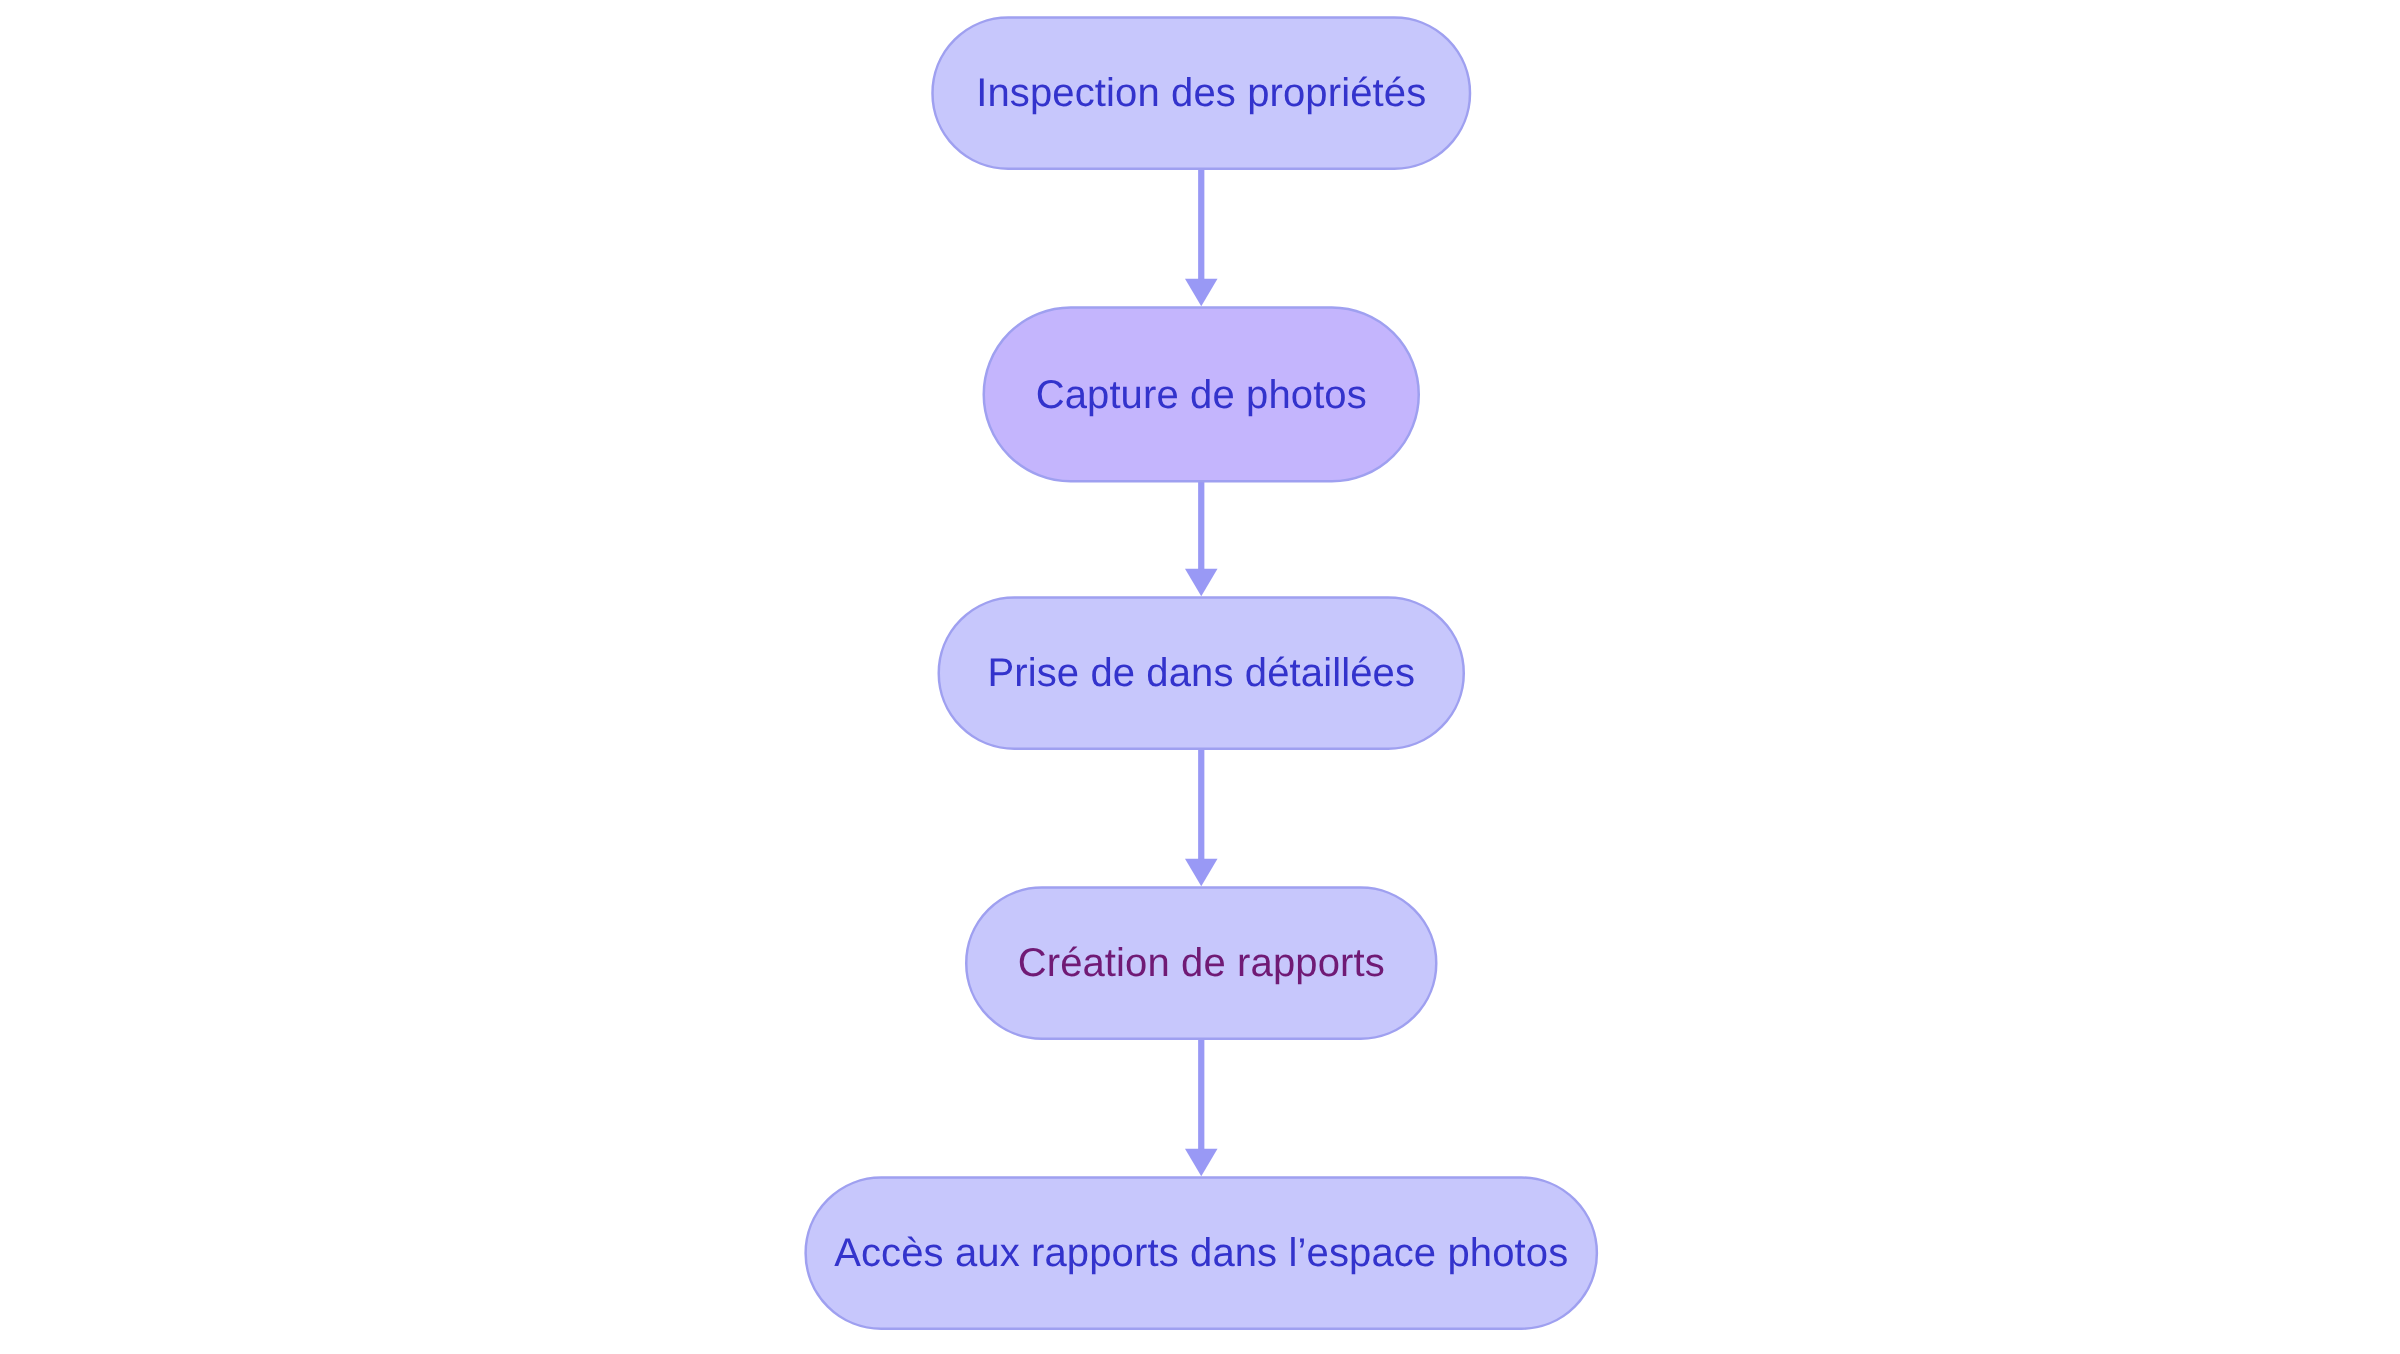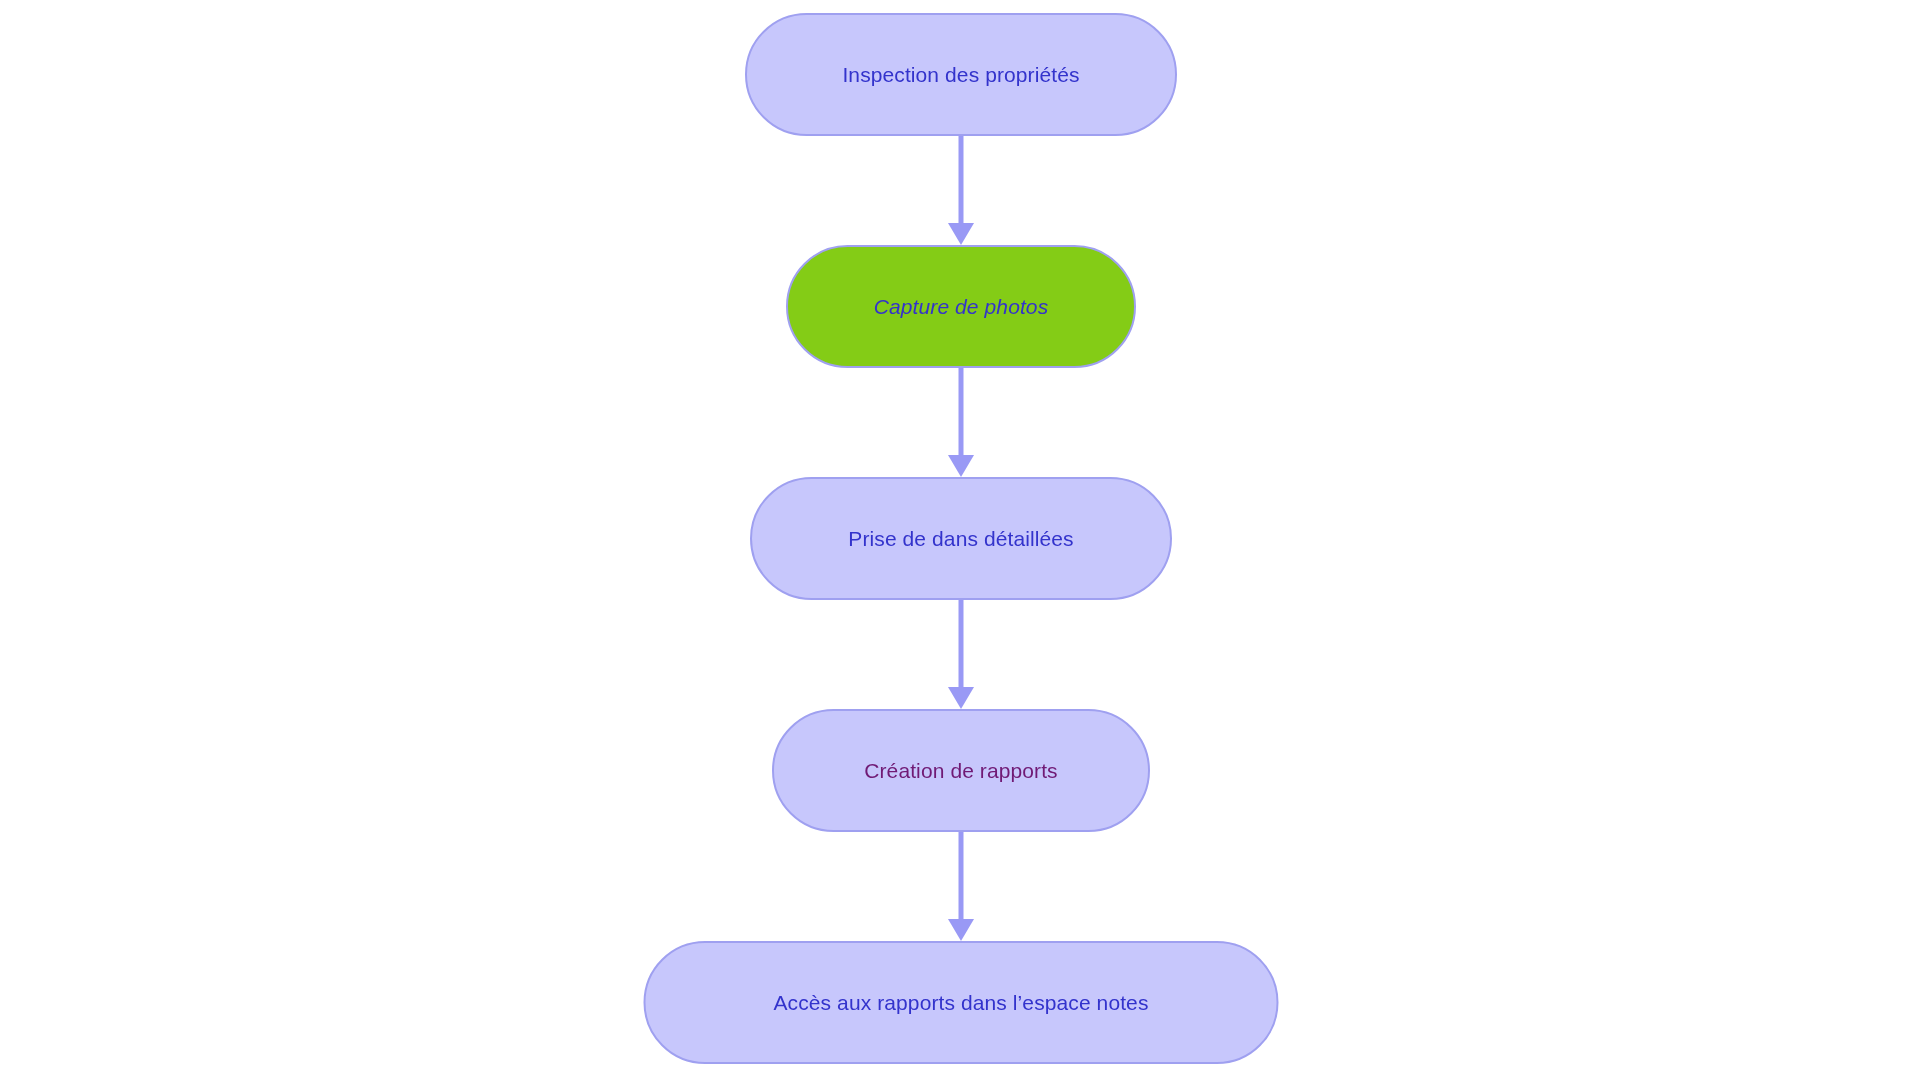--- a/index.html
+++ b/index.html
@@ -34,21 +34,21 @@
     display: flex;
     align-items: center;
     justify-content: center;
     background: #c7c7fc;
     border: 2px solid #9fa0f0;
     border-radius: 999px;
     transform: translateX(-50%);
   }
   .node-label {
     font-family: "Liberation Sans", sans-serif;
-    font-size: 21px;
+    font-size: 32px;
     line-height: 1.2;
     color: #3333cc;
     white-space: nowrap;
     letter-spacing: 0.1px;
     text-align: center;
     user-select: none;
   }
 </style>
 </head>
 <body>
@@ -73,27 +73,27 @@
           <line x1="961" y1="832" x2="961" y2="921" stroke="#9999f5" stroke-width="5"></line>
           <polygon points="948,919 974,919 961,941" fill="#9999f5"></polygon>
         </g>
       </g>
   </svg>
 
   <div id="nodes-layer">
       <div class="node" style="left: 961px; top: 13px; width: 432px; height: 123px; background: rgb(199, 199, 252); border-color: rgb(159, 160, 240);">
         <span class="node-label" style="color: rgb(51, 51, 204);">Inspection des propriétés</span>
       </div>
-      <div class="node" style="left: 961px; top: 245px; width: 350px; height: 123px; background: #84cc16; border-color: rgb(159, 160, 240); font-style: italic;">
+      <div class="node" style="left: 961px; top: 245px; width: 350px; height: 141px; background: #c4b5fd; border-color: rgb(159, 160, 240);">
         <span class="node-label" style="color: rgb(51, 51, 204);">Capture de photos</span>
       </div>
       <div class="node" style="left: 961px; top: 477px; width: 422px; height: 123px; background: rgb(199, 199, 252); border-color: rgb(159, 160, 240);">
         <span class="node-label" style="color: rgb(51, 51, 204);">Prise de dans détaillées</span>
       </div>
       <div class="node" style="left: 961px; top: 709px; width: 378px; height: 123px; background: rgb(199, 199, 252); border-color: rgb(159, 160, 240);">
         <span class="node-label" style="color: #701a75;">Création de rapports</span>
       </div>
       <div class="node" style="left: 961px; top: 941px; width: 635px; height: 123px; background: rgb(199, 199, 252); border-color: rgb(159, 160, 240);">
-        <span class="node-label" style="color: rgb(51, 51, 204);">Accès aux rapports dans l’espace notes</span>
+        <span class="node-label" style="color: rgb(51, 51, 204);">Accès aux rapports dans l’espace photos</span>
       </div>
     </div>
 
 </div>
 
 </body></html>

